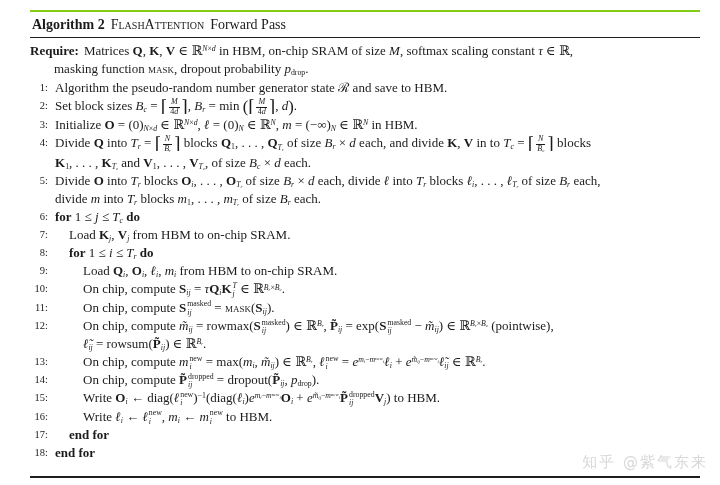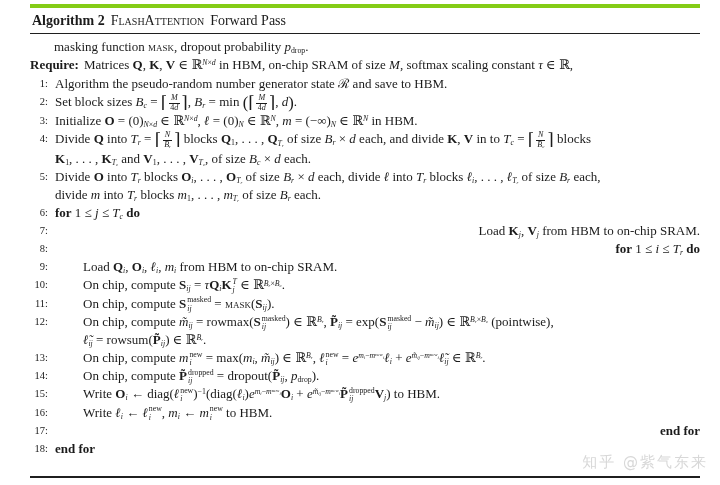--- a/index.html
+++ b/index.html
@@ -1,30 +1,30 @@
 <!DOCTYPE html>
 <html><head>
 <meta charset="utf-8">
 <style>
   html,body{margin:0;padding:0;}
   body{width:720px;height:485px;background:#ffffff;overflow:hidden;position:relative;
        font-family:"Liberation Serif","DejaVu Serif",serif;color:#1b1b1b;}
-  .doc{position:absolute;left:30px;right:20px;top:4px;border-top:4px solid #84cc16;}
+  .doc{position:absolute;left:30px;right:20px;top:10px;border-top:2px solid #84cc16;}
   .algo-header{font-size:14px;padding:5px 0 4px 2px;border-bottom:1px solid #1f1f1f;}
   .hdr-label{font-weight:bold;margin-right:6px;}
   .hdr-name{font-variant:small-caps;margin-right:6px;}
   .algo-body{padding-top:4px;font-size:13px;}
   .req{margin-bottom:1px;}
   .req .kw{font-weight:bold;margin-right:5px;}
   .req .rwrap{margin-left:24px;}
   .row{display:flex;align-items:flex-start;}
   .num{width:18px;min-width:18px;text-align:right;font-size:10.5px;padding-top:3px;
        margin-right:7px;}
   .content{flex:1;min-width:0;}
-  .ind1{padding-left:14px;text-align:right;}
+  .ind1{padding-left:14px;}
   .ind2{padding-left:28px;}
   .vline{line-height:18px;white-space:nowrap;}
   .rm{font-style:normal;}
   .b{font-weight:bold;}
   .i{font-style:italic;}
   .sc{font-variant:small-caps;}
   .big{font-size:1.28em;line-height:1;vertical-align:-0.13em;}
   .sup{font-size:.6em;vertical-align:.5em;line-height:1;}
   .sb{font-size:.6em;vertical-align:-.28em;line-height:1;}
   .ss{display:inline-flex;flex-direction:column;align-items:flex-start;font-size:.6em;
@@ -41,22 +41,22 @@
 </style>
 </head>
 <body>
 
 <div class="doc">
   <div class="algo-header">
     <span class="hdr-label">Algorithm 2</span><span class="hdr-name">FlashAttention</span><span>Forward Pass</span>
   </div>
   <div class="algo-body" id="algo-body">
       <div class="req">
+        <div class="vline"><span class="kw">Require:</span>Matrices <span class="b">Q</span>, <span class="b">K</span>, <span class="b">V</span> ∈ <span class="rm">ℝ</span><span class="sup"><span class="i">N</span>×<span class="i">d</span></span> in HBM, on-chip SRAM of size <span class="i">M</span>, softmax scaling constant <span class="i">τ</span> ∈ ℝ,</div>
         <div class="vline rwrap">masking function <span class="sc">mask</span>, dropout probability <span class="i">p</span><span class="sb">drop</span>.</div>
-        <div class="vline"><span class="kw">Require:</span>Matrices <span class="b">Q</span>, <span class="b">K</span>, <span class="b">V</span> ∈ <span class="rm">ℝ</span><span class="sup"><span class="i">N</span>×<span class="i">d</span></span> in HBM, on-chip SRAM of size <span class="i">M</span>, softmax scaling constant <span class="i">τ</span> ∈ ℝ,</div>
       </div>
       <div class="row">
         <span class="num">1:</span>
         <div class="content">
           <div class="vline">Algorithm the pseudo-random number generator state ℛ and save to HBM.</div>
         </div>
       </div>
       <div class="row">
         <span class="num">2:</span>
         <div class="content">

